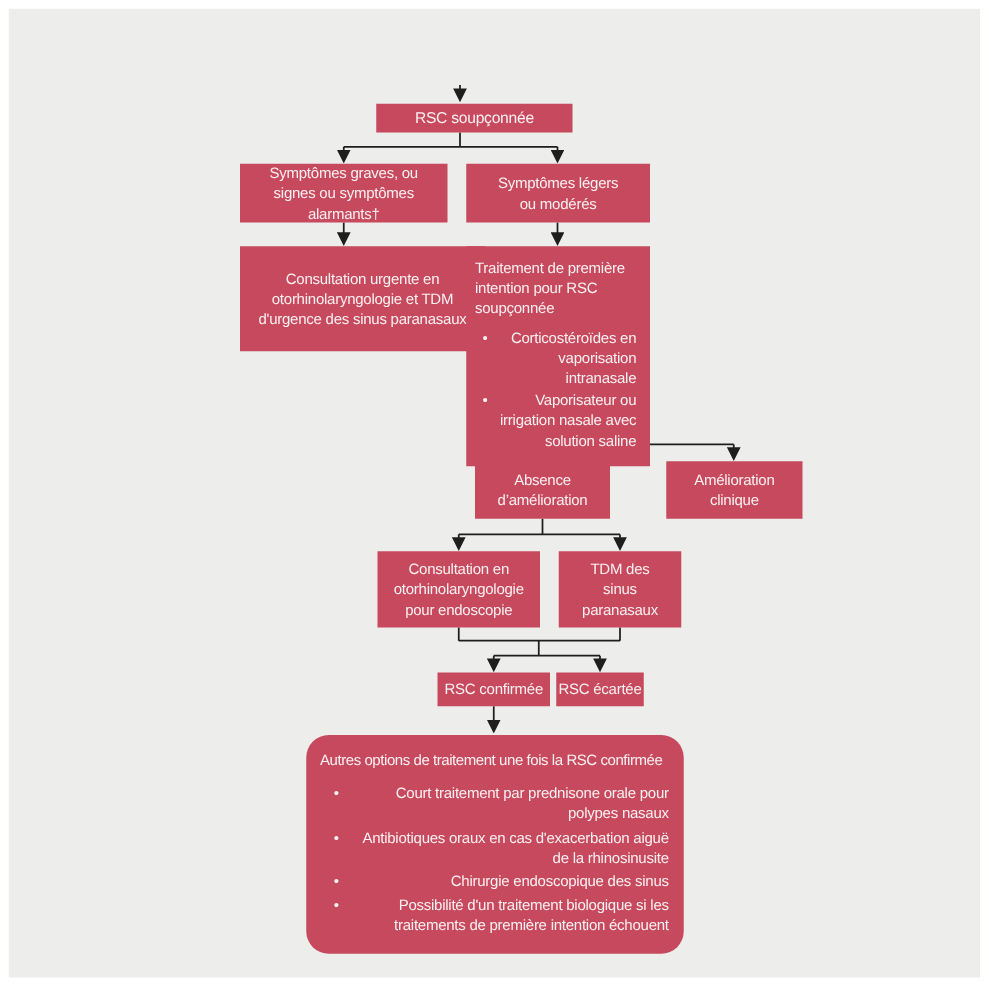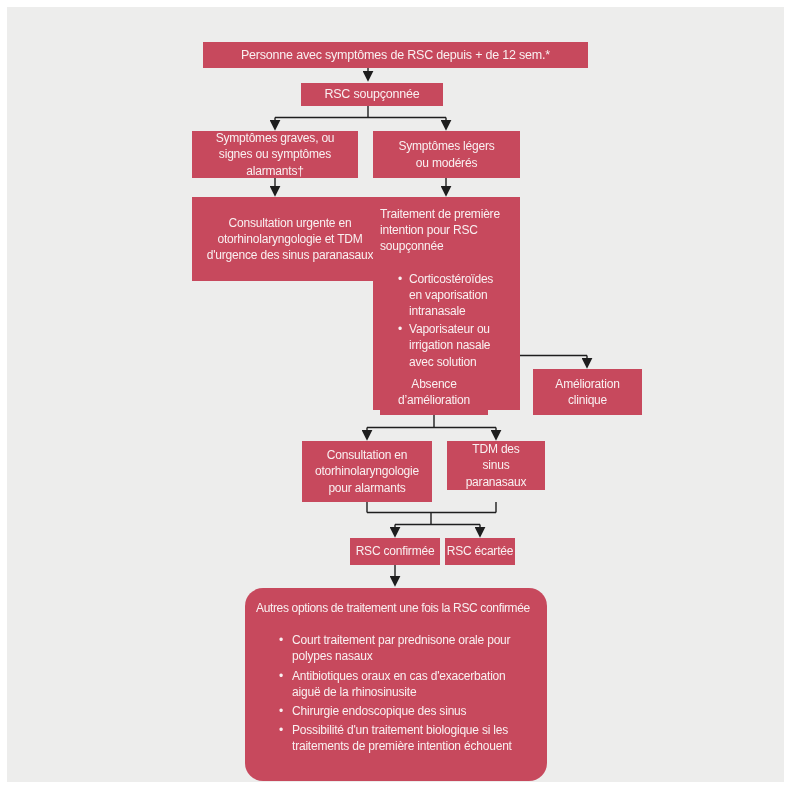--- a/index.html
+++ b/index.html
@@ -32,37 +32,37 @@
     line-height: 1.35;
     letter-spacing: -0.2px;
     box-sizing: border-box;
     display: flex;
     align-items: center;
     justify-content: center;
     text-align: center;
     padding: 3px 6px;
   }
   .node-a { left: 203px; top: 42px;  width: 385px; height: 26px; font-size: 12.5px; }
-  .node-b { left: 301px; top: 83px;  width: 142px; height: 23px; font-size: 12.5px; }
+  .node-b { left: 301px; top: 83px;  width: 157px; height: 23px; font-size: 12.5px; }
   .node-c { left: 192px; top: 131px; width: 166px; height: 47px; }
   .node-d { left: 373px; top: 131px; width: 147px; height: 47px; padding: 15px 24px; }
   .node-e { left: 192px; top: 197px; width: 196px; height: 84px; }
   .node-f { left: 373px; top: 197px; width: 147px; min-height: 145px;
             display: block; text-align: left; padding: 9px 7px 8px 7px; }
   .node-g { left: 380px; top: 369px; width: 108px; height: 46px; }
   .node-h { left: 533px; top: 369px; width: 109px; height: 46px; }
   .node-i { left: 302px; top: 441px; width: 130px; height: 61px; }
-  .node-j { left: 447px; top: 441px; width: 98px;  height: 49px; padding: 3px 16px; }
+  .node-j { left: 447px; top: 441px; width: 98px;  height: 61px; padding: 3px 16px; }
   .node-k { left: 350px; top: 538px; width: 90px;  height: 27px; white-space: nowrap; }
   .node-l { left: 445px; top: 538px; width: 70px;  height: 27px; white-space: nowrap; }
   .node-m { left: 245px; top: 588px; width: 302px; min-height: 147px;
             display: block; text-align: left; padding: 12px 8px 10px 11px; border-radius: 18px; }
   .f-title { text-align: left; margin: 0 0 7px 0; }
   .m-title { margin: 0 0 10px 0; white-space: nowrap; letter-spacing: -0.35px; }
-  ul.bullets { margin: 16px; padding: 0; list-style: none; }
+  ul.bullets { margin: 4px; padding: 0; list-style: none; text-align: right; }
   ul.bullets li { position: relative; padding-left: 13px; margin-top: 2px; }
   ul.bullets li::before { content: "\2022"; position: absolute; left: 2px; }
   .node-m ul.bullets li { padding-left: 20px; margin-top: 3px; }
   .node-m ul.bullets li::before { left: 7px; }
 </style>
 </head>
 <body>
 
 <div class="page">
   <div class="panel"></div>
@@ -89,21 +89,20 @@
       <path d="M434,355.5 V366" marker-end="url(#arrow)"></path>
       <path d="M587,355.5 V366" marker-end="url(#arrow)"></path>
       <path d="M367,427.5 V438" marker-end="url(#arrow)"></path>
       <path d="M496,427.5 V438" marker-end="url(#arrow)"></path>
       <path d="M395,524.5 V535" marker-end="url(#arrow)"></path>
       <path d="M480,524.5 V535" marker-end="url(#arrow)"></path>
       <path d="M395,565 V584" marker-end="url(#arrow)"></path>
     </g>
   </svg>
 
-  <div class="node node-a">Personne avec symptômes de RSC depuis + de 12 sem.*</div>
 
   <div class="node node-b">RSC soupçonnée</div>
 
   <div class="node node-c">Symptômes graves, ou signes ou symptômes alarmants†</div>
 
   <div class="node node-d">Symptômes légers ou modérés</div>
 
   <div class="node node-e">Consultation urgente en otorhinolaryngologie et TDM d'urgence des sinus paranasaux</div>
 
   <div class="node node-f">
@@ -111,21 +110,21 @@
     <ul class="bullets">
       <li>Corticostéroïdes en vaporisation intranasale</li>
       <li>Vaporisateur ou irrigation nasale avec solution saline</li>
     </ul>
   </div>
 
   <div class="node node-h">Amélioration clinique</div>
 
   <div class="node node-g">Absence d’amélioration</div>
 
-  <div class="node node-i">Consultation en otorhinolaryngologie pour alarmants</div>
+  <div class="node node-i">Consultation en otorhinolaryngologie pour endoscopie</div>
 
   <div class="node node-j">TDM des sinus paranasaux</div>
 
   <div class="node node-k">RSC confirmée</div>
 
   <div class="node node-l">RSC écartée</div>
 
   <div class="node node-m">
     <p class="m-title">Autres options de traitement une fois la RSC confirmée</p>
     <ul class="bullets">

